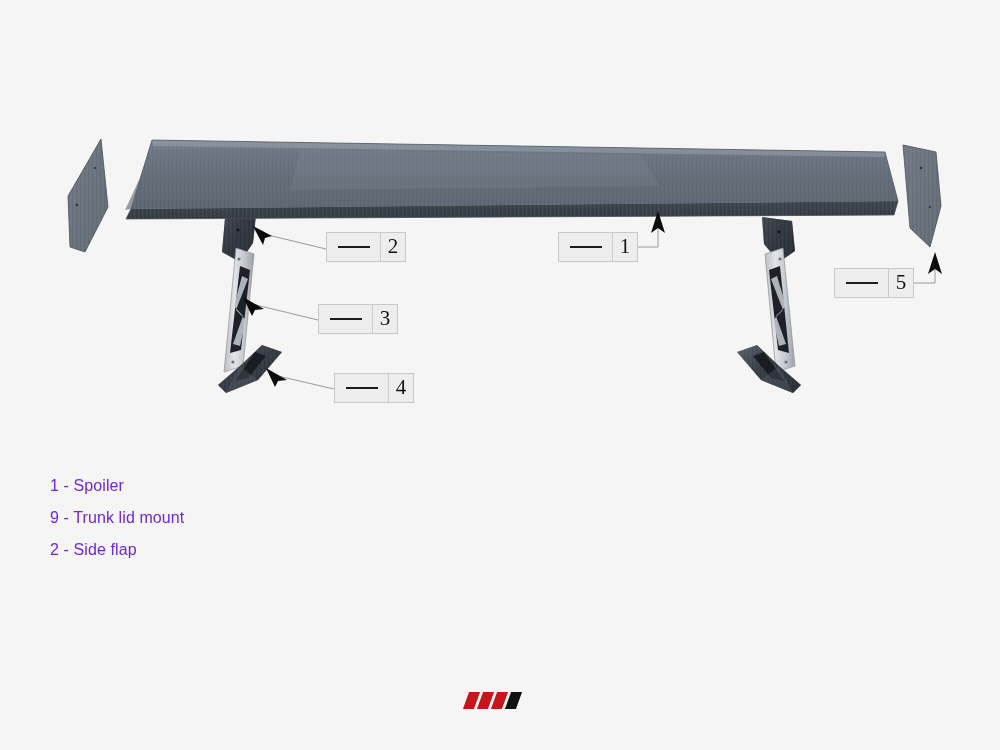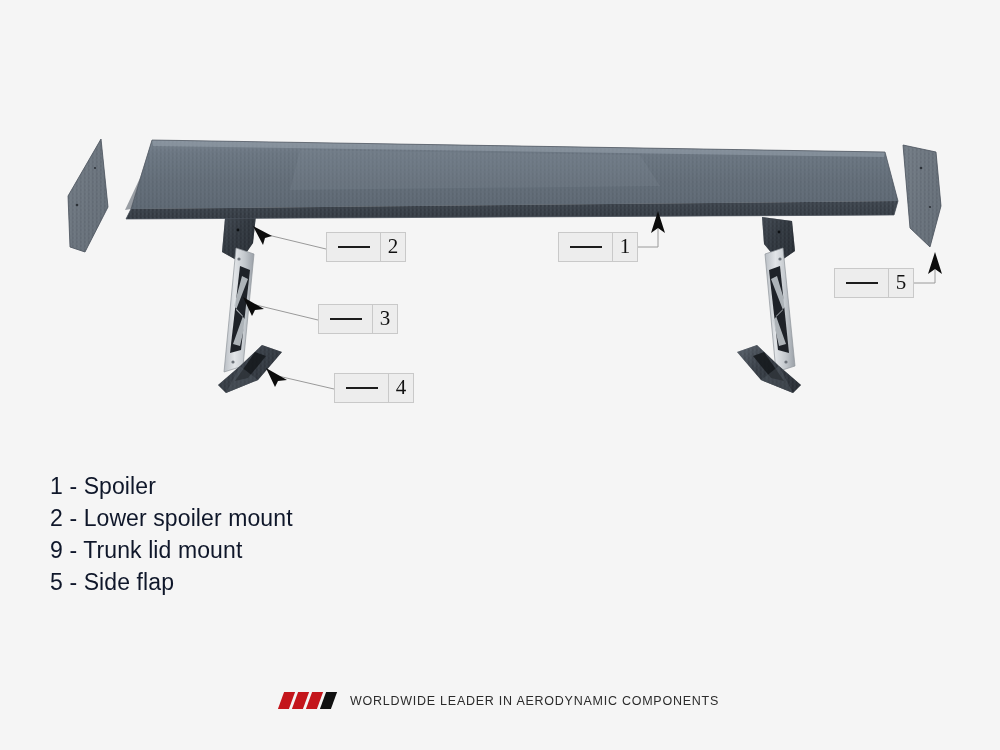--- a/index.html
+++ b/index.html
@@ -63,23 +63,23 @@
   }
 
   
   #legend {
     position: absolute;
     left: 50px;
     top: 470px;
     z-index: 20;
   }
   .legend-row {
-    font-size: 23px;
+    font-size: 16px;
     line-height: 32px;
-    color: #0f172a;
+    color: #6d28d9;
     white-space: nowrap;
     letter-spacing: 0.1px;
   }
 
   
   #footer {
     position: absolute;
     left: 0;
     top: 692px;
     width: 1000px;
@@ -288,28 +288,26 @@
 
   <div class="callout" style="left:834px; top:268px;">
     <div class="dash-cell">
         <span class="dash"></span>
       </div>
     <div class="num-cell">5</div>
   </div>
 
   <div id="legend">
     <div class="legend-row">1 - Spoiler</div>
-    <div class="legend-row">2 - Lower spoiler mount</div>
     <div class="legend-row">9 - Trunk lid mount</div>
-    <div class="legend-row">5 - Side flap</div>
+    <div class="legend-row">2 - Side flap</div>
   </div>
 
   <div id="footer">
     <div id="brand-mark">
       <span class="bar" style="background:#c4161c;"></span>
       <span class="bar" style="background:#c4161c;"></span>
       <span class="bar" style="background:#c4161c;"></span>
       <span class="bar" style="background:#111111;"></span>
     </div>
-    <div id="tagline">WORLDWIDE LEADER IN AERODYNAMIC COMPONENTS</div>
   </div>
 
 </div>
 
 </body></html>

